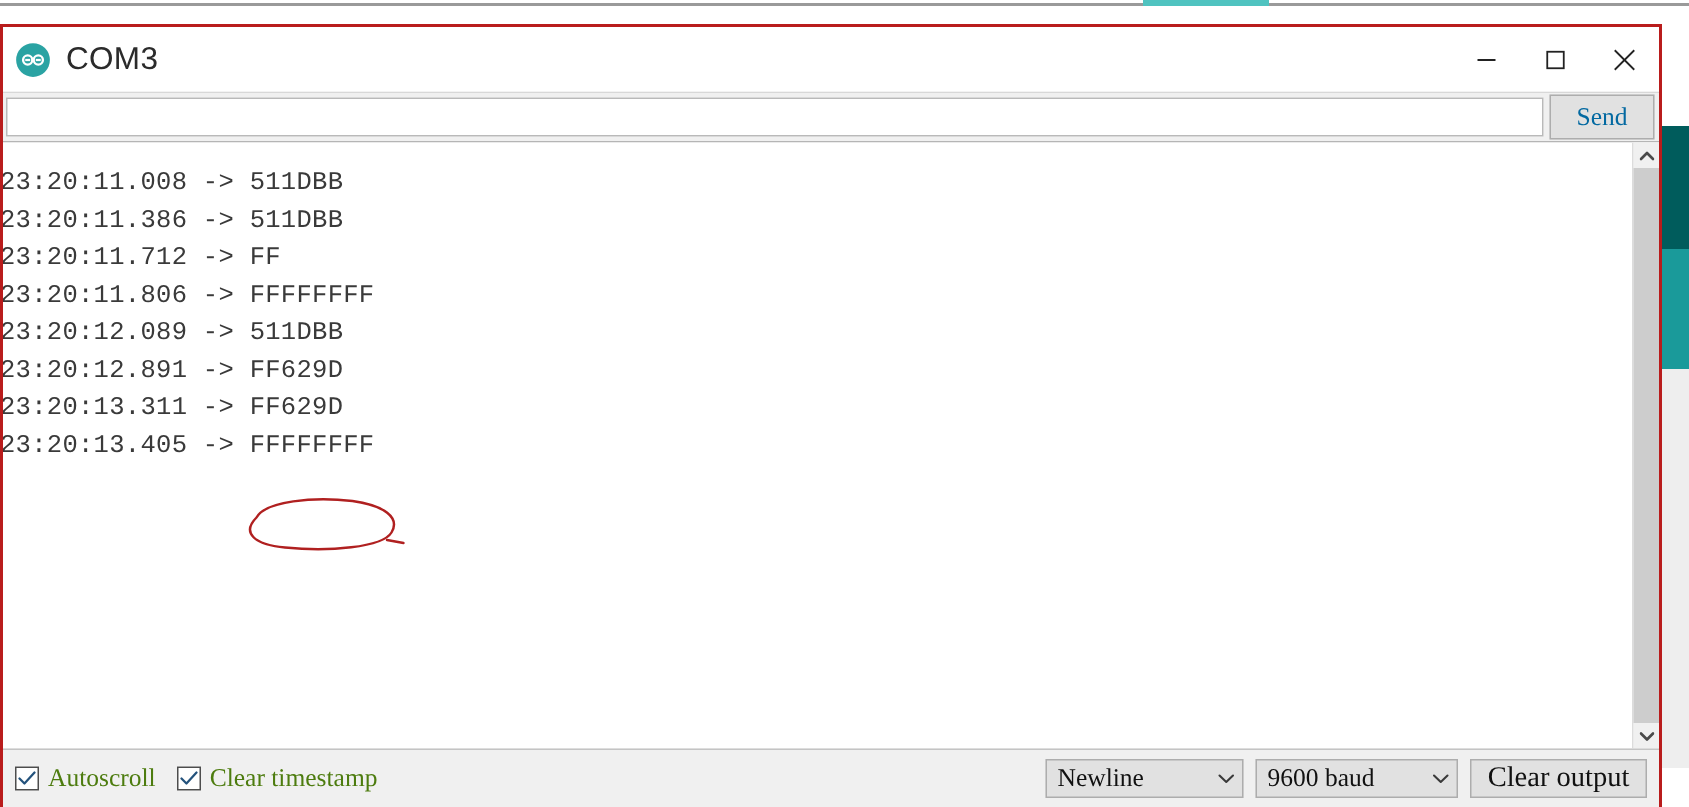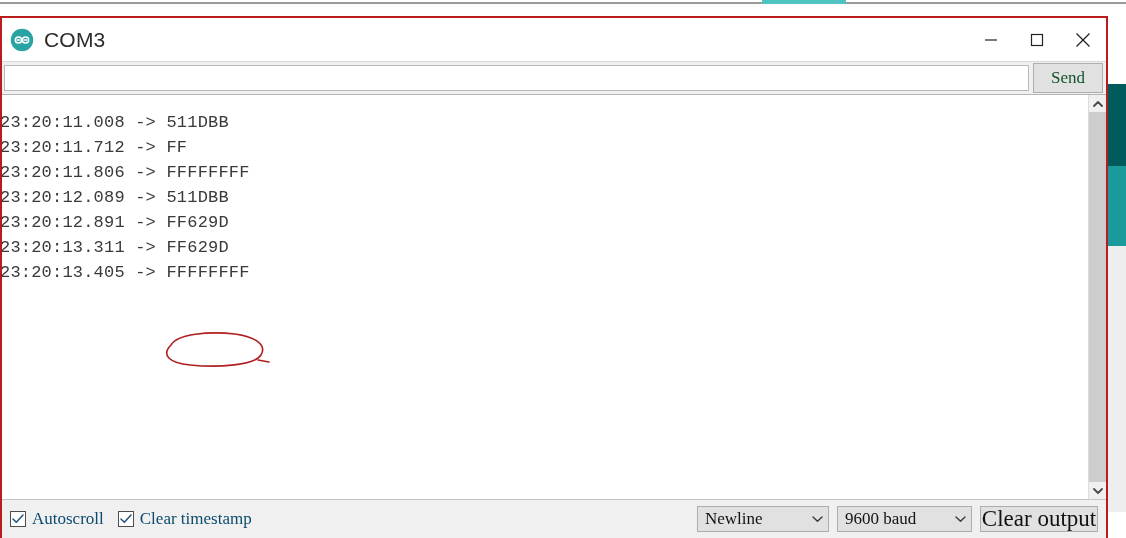--- a/index.html
+++ b/index.html
@@ -165,21 +165,21 @@
   }
   .send-btn {
     width: 68px;
     height: 28px;
     margin-right: 3px;
     margin-left: 2px;
     background: #e1e1e1;
     border: 1px solid #adadad;
     font-family: "Liberation Serif", serif;
     font-size: 17px;
-    color: #14532d;
+    color: #0369a1;
     cursor: default;
     display: flex;
     align-items: center;
     justify-content: center;
   }
 
   
   .output-wrap {
     flex: 1 1 auto;
     position: relative;
@@ -272,21 +272,21 @@
     background: #ffffff;
     display: flex;
     align-items: center;
     justify-content: center;
     box-sizing: border-box;
   }
   .chk-label {
     margin-left: 6px;
     font-family: "Liberation Serif", serif;
     font-size: 17px;
-    color: #0c4a6e;
+    color: #4d7c0f;
   }
   .spacer { flex: 1 1 auto; }
 
   .combo {
     height: 26px;
     background: #e1e1e1;
     border: 1px solid #adadad;
     display: flex;
     align-items: center;
     box-sizing: border-box;
@@ -310,21 +310,21 @@
   #combo-lineending { width: 132px; justify-content: space-between; }
   #combo-baud { width: 135px; }
   .clear-btn {
     height: 26px;
     width: 118px;
     margin-left: 8px;
     margin-right: 4px;
     background: #e1e1e1;
     border: 1px solid #adadad;
     font-family: "Liberation Serif", serif;
-    font-size: 23px;
+    font-size: 19px;
     color: #111;
     display: flex;
     align-items: center;
     justify-content: center;
     cursor: default;
     box-sizing: border-box;
   }
 </style>
 </head>
 <body>
@@ -377,20 +377,21 @@
 
   <div class="send-row">
     <input class="send-input" type="text" value="" autofocus="" placeholder="" style="">
     <div class="send-btn">Send</div>
   </div>
 
   <div class="output-wrap">
     <div class="output-text" id="log-container">
 
       <div class="log-line">23:20:11.008 -&gt; 511DBB</div>
+        <div class="log-line">23:20:11.386 -&gt; 511DBB</div>
         <div class="log-line">23:20:11.712 -&gt; FF</div>
         <div class="log-line">23:20:11.806 -&gt; FFFFFFFF</div>
         <div class="log-line">23:20:12.089 -&gt; 511DBB</div>
         <div class="log-line">23:20:12.891 -&gt; FF629D</div>
         <div class="log-line">23:20:13.311 -&gt; FF629D</div>
         <div class="log-line">23:20:13.405 -&gt; FFFFFFFF</div>
         <svg class="annotation" viewBox="0 0 115 40">
         <path d="M 14 14 C 20 3, 52 0, 78 3 C 99 6, 110 14, 104 24 C 98 34, 62 37, 33 34 C 12 32, 4 24, 14 14 Z" fill="none" stroke="#b02020" stroke-width="1.6" stroke-linecap="round"></path>
         <path d="M 101 29 L 112 31" fill="none" stroke="#b02020" stroke-width="1.6" stroke-linecap="round"></path>
       </svg>

